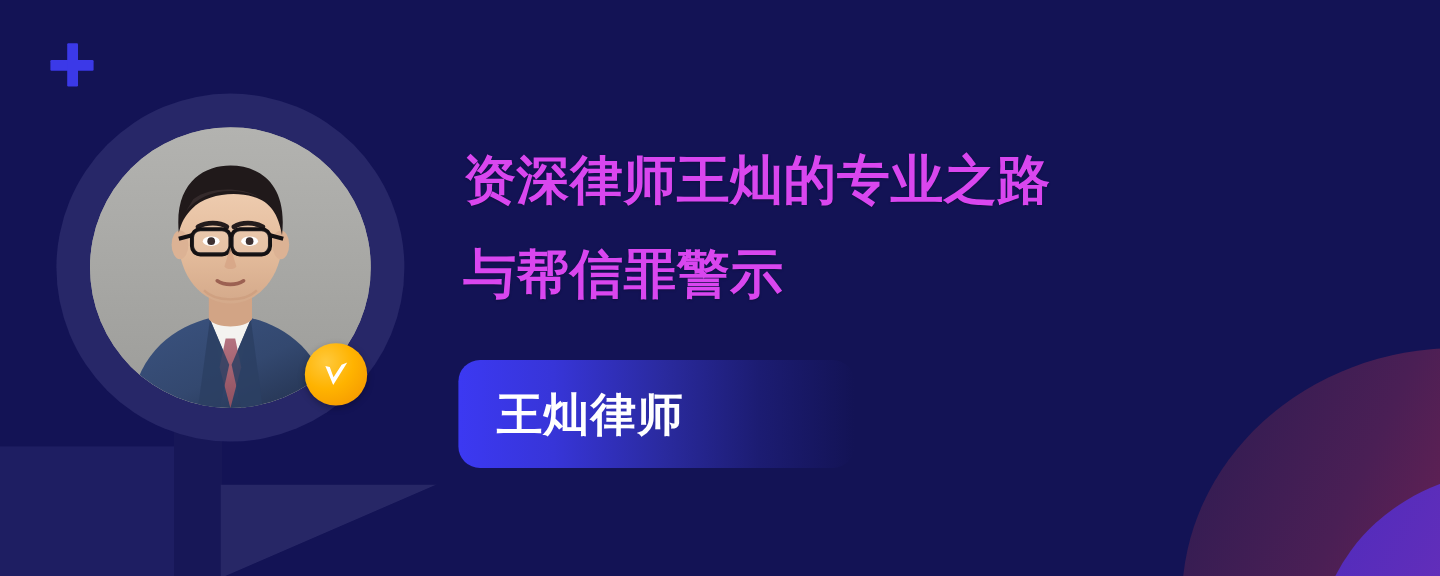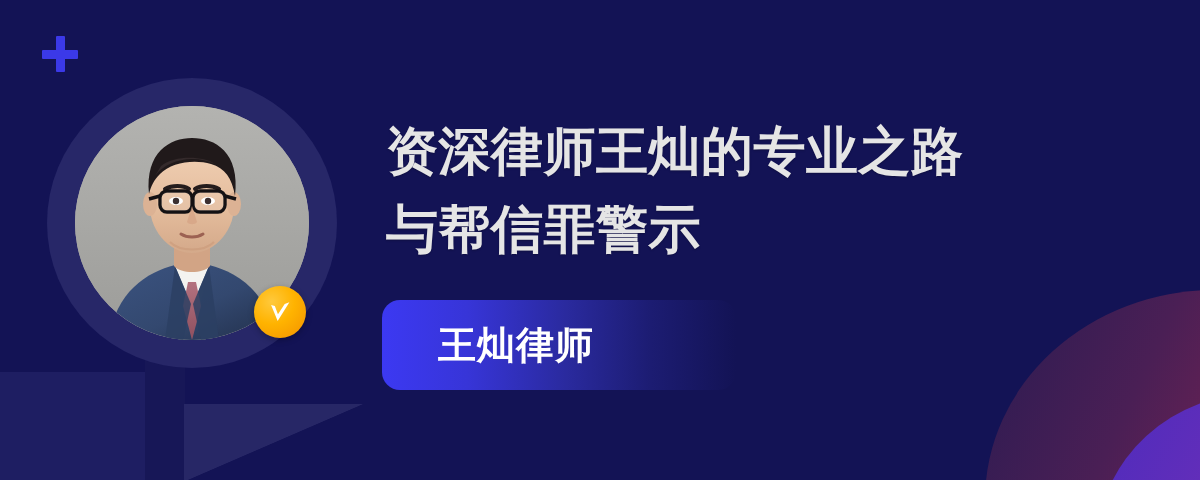--- a/index.html
+++ b/index.html
@@ -137,42 +137,41 @@
 
   
   .content {
     position: absolute;
     left: 386px;
     top: 112px;
     width: 760px;
   }
   .headline {
     margin: 0;
-    color: #e5e5e5;
-    font-size: 52px;
+    color: #d946ef;
+    font-size: 44px;
     line-height: 78px;
     font-weight: 700;
     letter-spacing: 0.5px;
     white-space: pre-wrap;
     text-shadow: 0 1px 2px rgba(0,0,0,0.25);
   }
 
   
   .name-pill {
     position: absolute;
     left: 382px;
     top: 300px;
     width: 330px;
     height: 90px;
     border-radius: 18px;
     background: linear-gradient(90deg, #3c39f2 0%, #3735d8 24%, #2a2a9e 52%, #1c1c72 76%, rgba(19,19,85,0) 100%);
     display: flex;
     align-items: center;
     cursor: pointer;
-    padding-left: 24px;
   }
   .name-pill span {
     color: #ffffff;
     font-size: 38px;
     font-weight: 700;
     letter-spacing: 1px;
     margin-left: 32px;
     white-space: nowrap;
   }
 </style>

